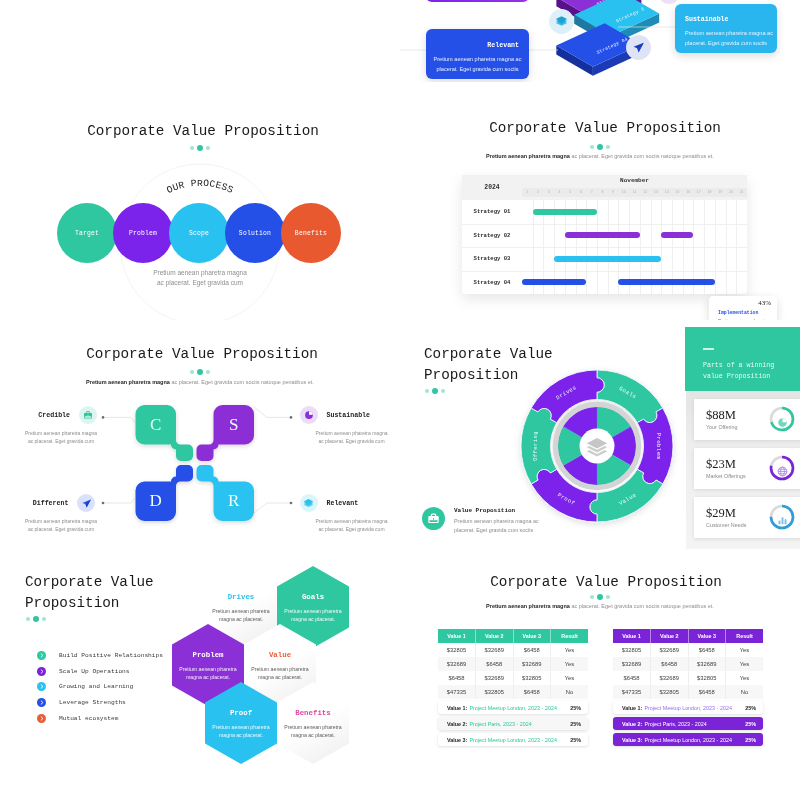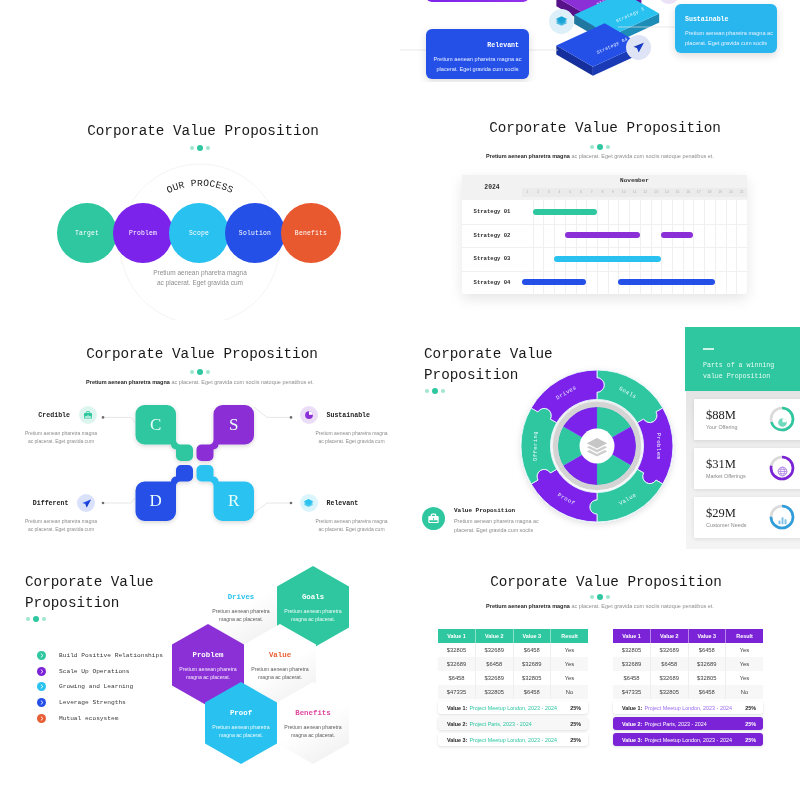--- a/index.html
+++ b/index.html
@@ -456,20 +456,26 @@
             <span class="glab">Strategy 03</span>
             <span class="gbar" style="left:92.1px;width:107.1px;background:#29c2f0"></span>
           </div>
           <div class="ghline" style="top:95.5px"></div>
           <div class="grow" style="top:95.5px">
             <span class="glab">Strategy 04</span>
             <span class="gbar" style="left:60.0px;width:64.3px;background:#2550e8"></span>
             <span class="gbar" style="left:156.4px;width:96.4px;background:#2550e8"></span>
           </div>
         </div>
+      <div class="gtip">
+        <span class="pct">43%</span>
+        <span class="ttl2">Implementation</span>
+        <span class="bdy">Pretium aenean pharetra<br>magna ac placerat.</span>
+
+      </div>
     </div>
   </div>
 
   <div class="slide s5">
     <div class="s5-title ttl">Corporate Value Proposition</div>
     <div class="dots s5-dots">
       <i class="d-sm"></i>
       <i class="d-lg"></i>
       <i class="d-sm"></i>
     </div>
@@ -585,21 +591,21 @@
           <div class="ring"><svg width="28" height="28" viewBox="0 0 28 28">
               <circle cx="14" cy="14" r="11" fill="none" stroke="#dadada" stroke-width="2.6"></circle>
               <circle cx="14" cy="14" r="11" fill="none" stroke="#2ec79f" stroke-width="2.6" stroke-dasharray="69.12" stroke-dashoffset="20.73" transform="rotate(-90 14 14)"></circle>
             </svg><span style="position:absolute;left:8.5px;top:8.5px"><svg width="11" height="11" viewBox="0 0 16 16">
                 <circle cx="8" cy="8" r="6.2" fill="#6fd9bb"></circle>
                 <path d="M8 8 V1.8 A6.2 6.2 0 0 1 14.2 8 Z" fill="#fff"></path>
                 <path d="M8 8 H14.2" stroke="#6fd9bb" stroke-width="0.7"></path>
               </svg></span></div>
         </div>
         <div class="s6-card" style="top:121px">
-          <div class="amt">$31M</div>
+          <div class="amt">$23M</div>
           <div class="lbl">Market Offerings</div>
           <div class="ring"><svg width="28" height="28" viewBox="0 0 28 28">
               <circle cx="14" cy="14" r="11" fill="none" stroke="#dadada" stroke-width="2.6"></circle>
               <circle cx="14" cy="14" r="11" fill="none" stroke="#7b23d6" stroke-width="2.6" stroke-dasharray="69.12" stroke-dashoffset="15.21" transform="rotate(-90 14 14)"></circle>
             </svg><span style="position:absolute;left:8.5px;top:8.5px"><svg width="11" height="11" viewBox="0 0 16 16">
                 <circle cx="8" cy="8" r="6.4" fill="none" stroke="#a97ae6" stroke-width="1.3"></circle>
                 <ellipse cx="8" cy="8" rx="2.8" ry="6.4" fill="none" stroke="#a97ae6" stroke-width="1.1"></ellipse>
                 <path d="M1.7 8h12.6M2.7 4.8h10.6M2.7 11.2h10.6" stroke="#a97ae6" stroke-width="1.1"></path>
               </svg></span></div>
         </div>

